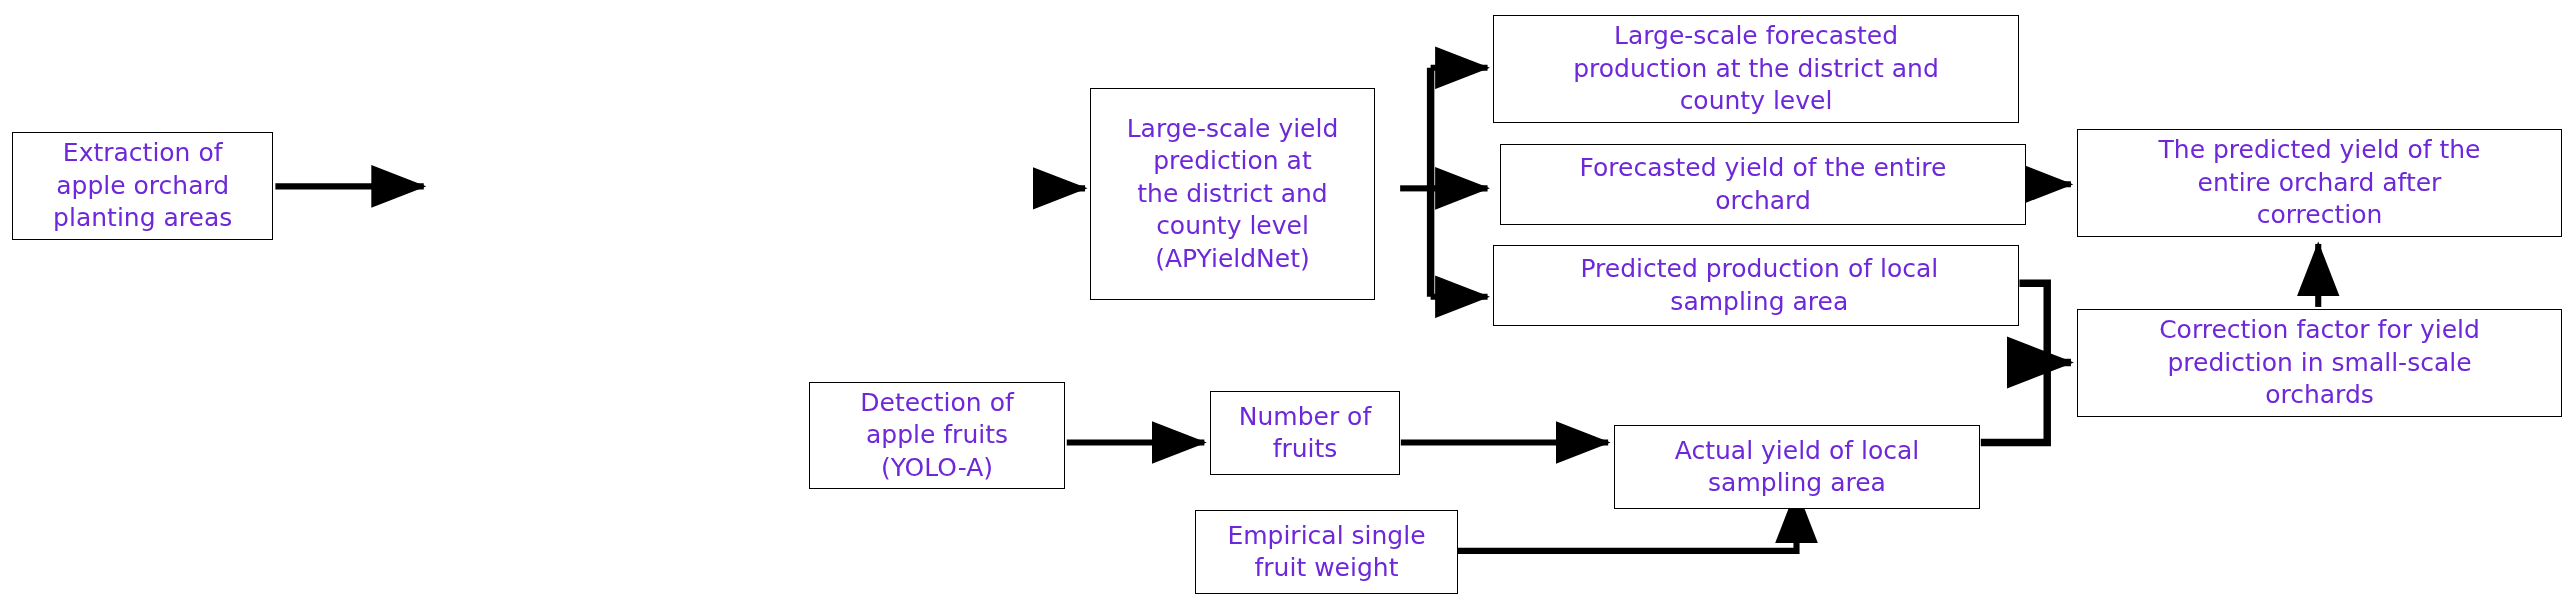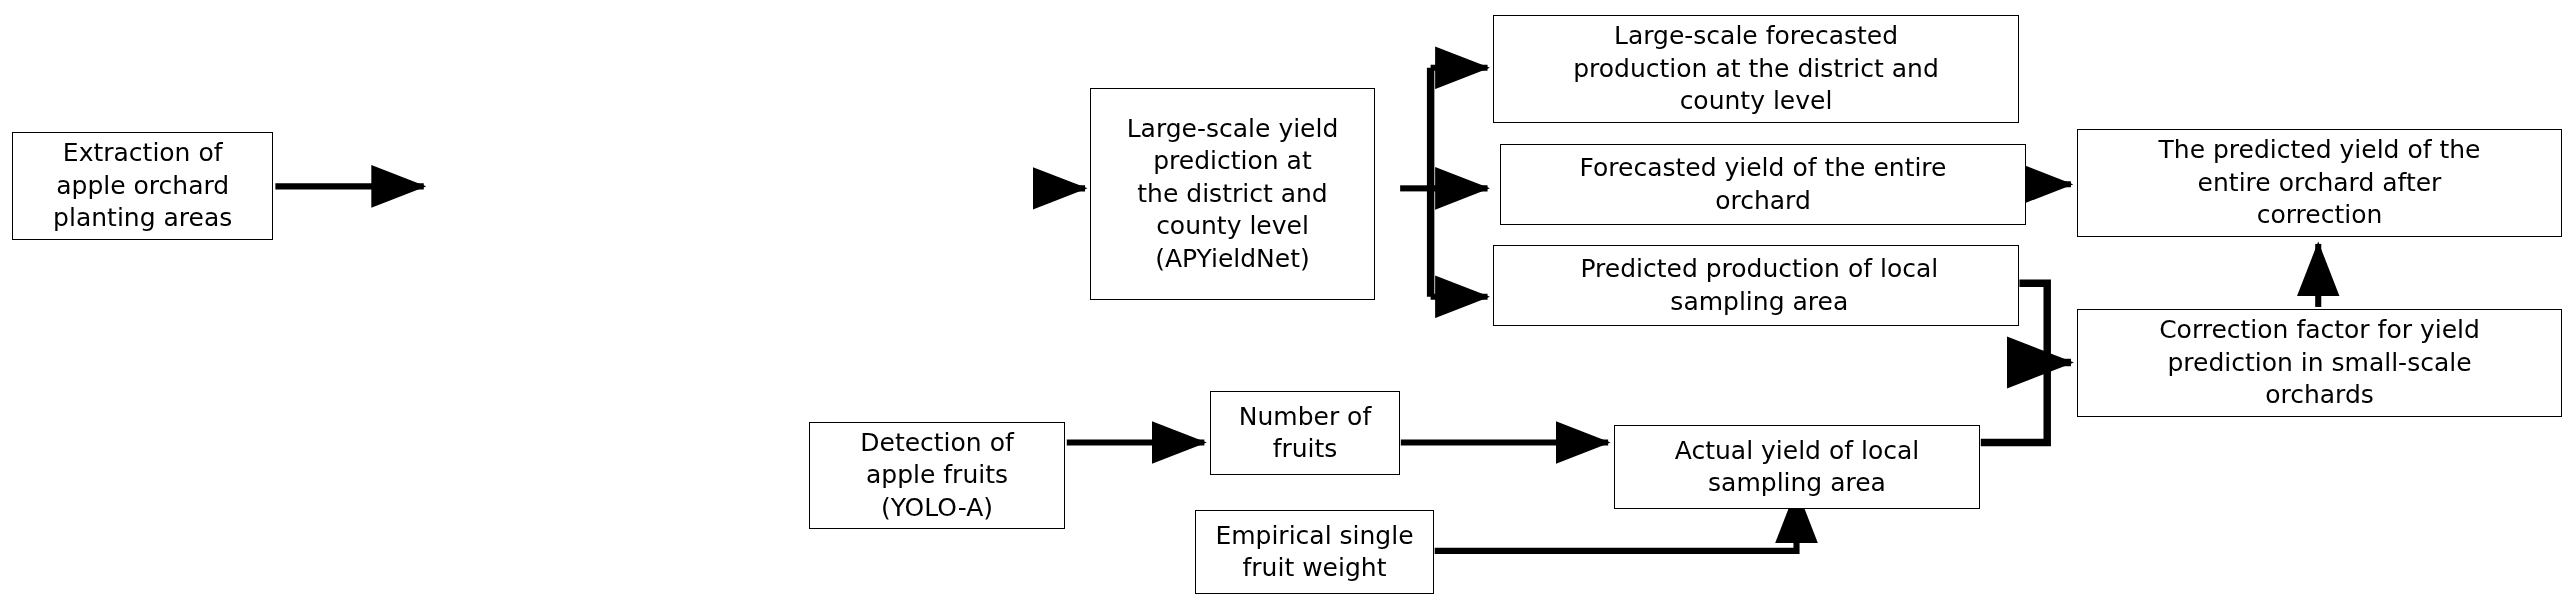--- a/index.html
+++ b/index.html
@@ -29,21 +29,21 @@
   }
   .node {
     position: absolute;
     box-sizing: border-box;
     border: 1.4px solid #000000;
     background: #ffffff;
     display: flex;
     align-items: center;
     justify-content: center;
     text-align: center;
-    color: #000000;
+    color: #6d28d9;
     font-family: "DejaVu Sans", sans-serif;
     font-size: 25px;
     line-height: 1.30;
     padding: 1.4px 5.4px;
     white-space: pre-line;
     z-index: 2;
   }
   .node-text {
     display: block;
     width: 100%;
@@ -156,35 +156,35 @@
 entire orchard after
 correction</span>
   </div>
 
   <div class="node" style="left:2077px; top:309px; width:485px; height:108px;">
     <span class="node-text">Correction factor for yield
 prediction in small-scale
 orchards</span>
   </div>
 
-  <div class="node" style="left:809px; top:382px; width:256px; height:107px;margin-top:40px;">
+  <div class="node" style="left:809px; top:382px; width:256px; height:107px;">
     <span class="node-text">Detection of
 apple fruits
 (YOLO-A)</span>
   </div>
 
   <div class="node" style="left:1210px; top:391px; width:190px; height:84px;text-align:center;">
     <span class="node-text">Number of
 fruits</span>
   </div>
 
   <div class="node" style="left:1614px; top:425px; width:366px; height:84px;">
     <span class="node-text">Actual yield of local
 sampling area</span>
   </div>
 
-  <div class="node" style="left:1195px; top:510px; width:239px; height:84px;">
+  <div class="node" style="left:1195px; top:510px; width:263px; height:84px;">
     <span class="node-text">Empirical single
 fruit weight</span>
   </div>
 
 </div>
 
 
 </body></html>

